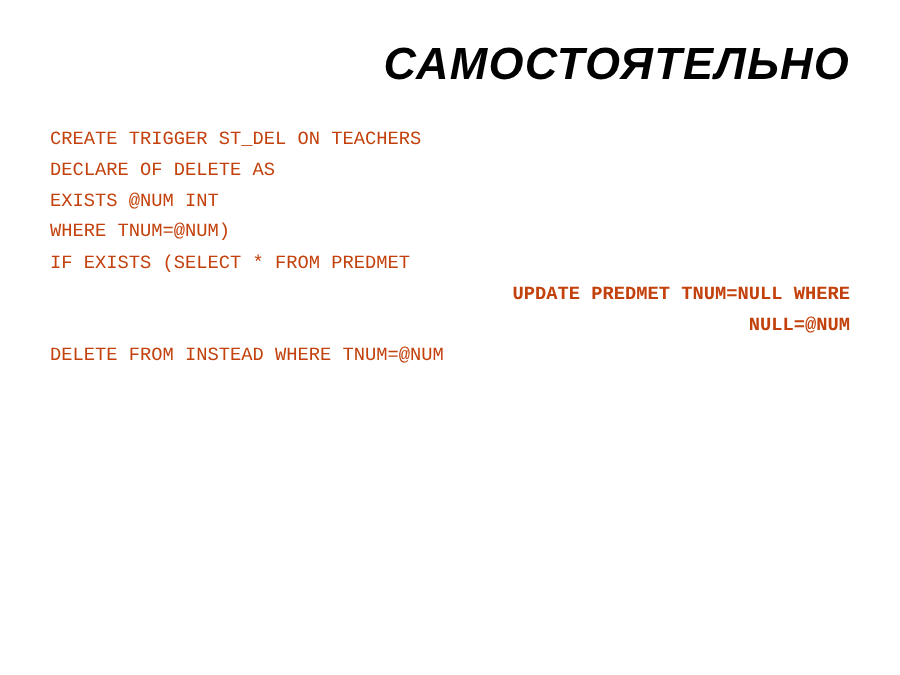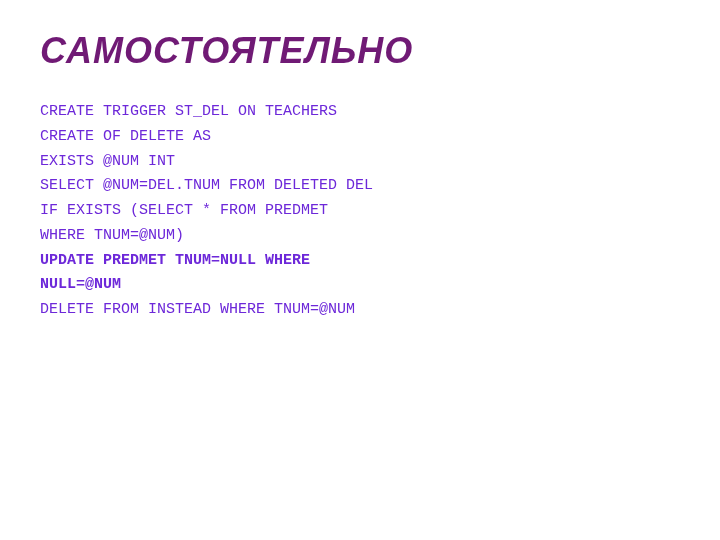--- a/index.html
+++ b/index.html
@@ -21,51 +21,52 @@
       height: 540px;
       background: #ffffff;
       padding: 30px 40px;
     }
 
     .page-title {
       font-family: Arial, Helvetica, sans-serif;
       font-size: 36px;
       font-weight: bold;
       font-style: italic;
-      color: #701a75;
+      color: #000000;
       margin-bottom: 28px;
       letter-spacing: 1px;
+      text-align: right;
     }
 
     .code-block {
       font-family: 'Courier New', Courier, monospace;
       font-size: 15px;
       line-height: 1.65;
-      color: #6d28d9;
+      color: #c2410c;
     }
 
     .code-line {
       display: block;
       white-space: pre;
     }
 
     .bold-line {
       font-weight: bold;
+      text-align: right;
     }
   </style>
 </head>
 <body>
 
 <div class="page-container">
   <div class="page-title">САМОСТОЯТЕЛЬНО</div>
 
   <div class="code-block">
   <span class="code-line">CREATE TRIGGER ST_DEL ON TEACHERS</span>
-      <span class="code-line">CREATE OF DELETE AS</span>
+      <span class="code-line">DECLARE OF DELETE AS</span>
       <span class="code-line">EXISTS @NUM INT</span>
-      <span class="code-line">SELECT @NUM=DEL.TNUM FROM DELETED DEL</span>
+      <span class="code-line">WHERE TNUM=@NUM)</span>
       <span class="code-line">IF EXISTS (SELECT * FROM PREDMET</span>
-      <span class="code-line">WHERE TNUM=@NUM)</span>
       <span class="code-line bold-line">UPDATE PREDMET TNUM=NULL WHERE</span>
       <span class="code-line bold-line">NULL=@NUM</span>
       <span class="code-line">DELETE FROM INSTEAD WHERE TNUM=@NUM</span>
     </div>
 </div>
 
 </body></html>

